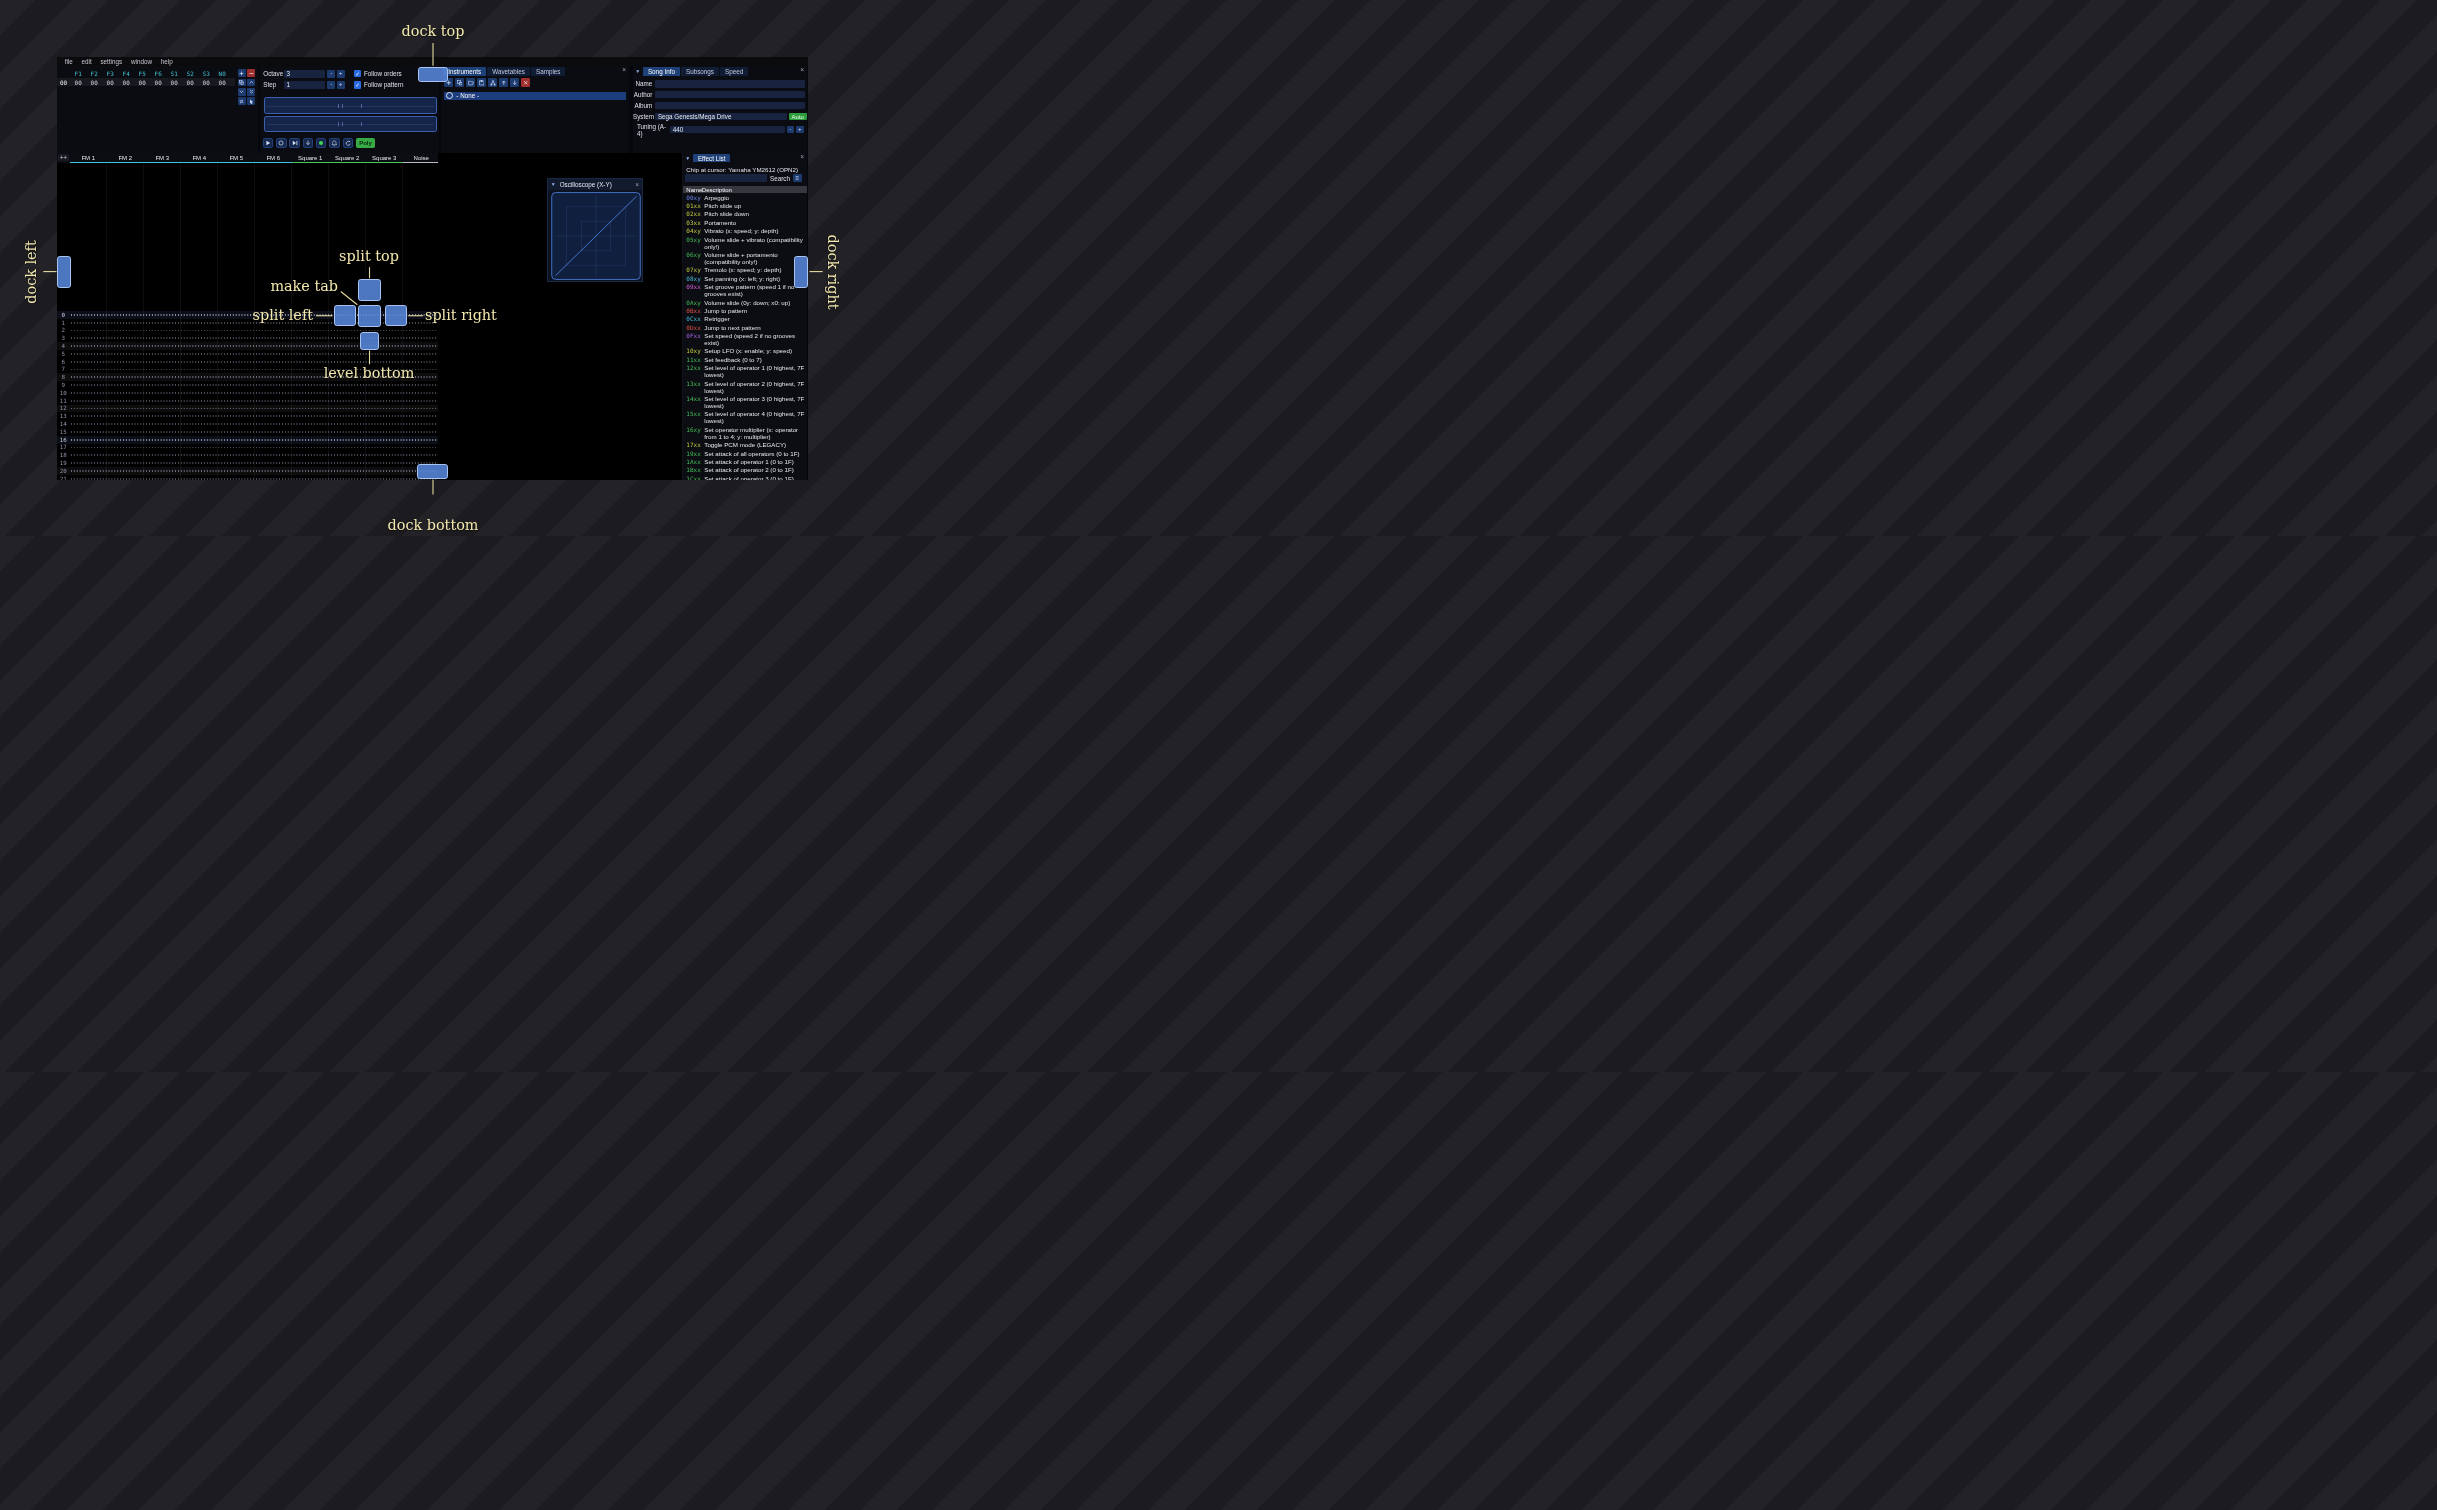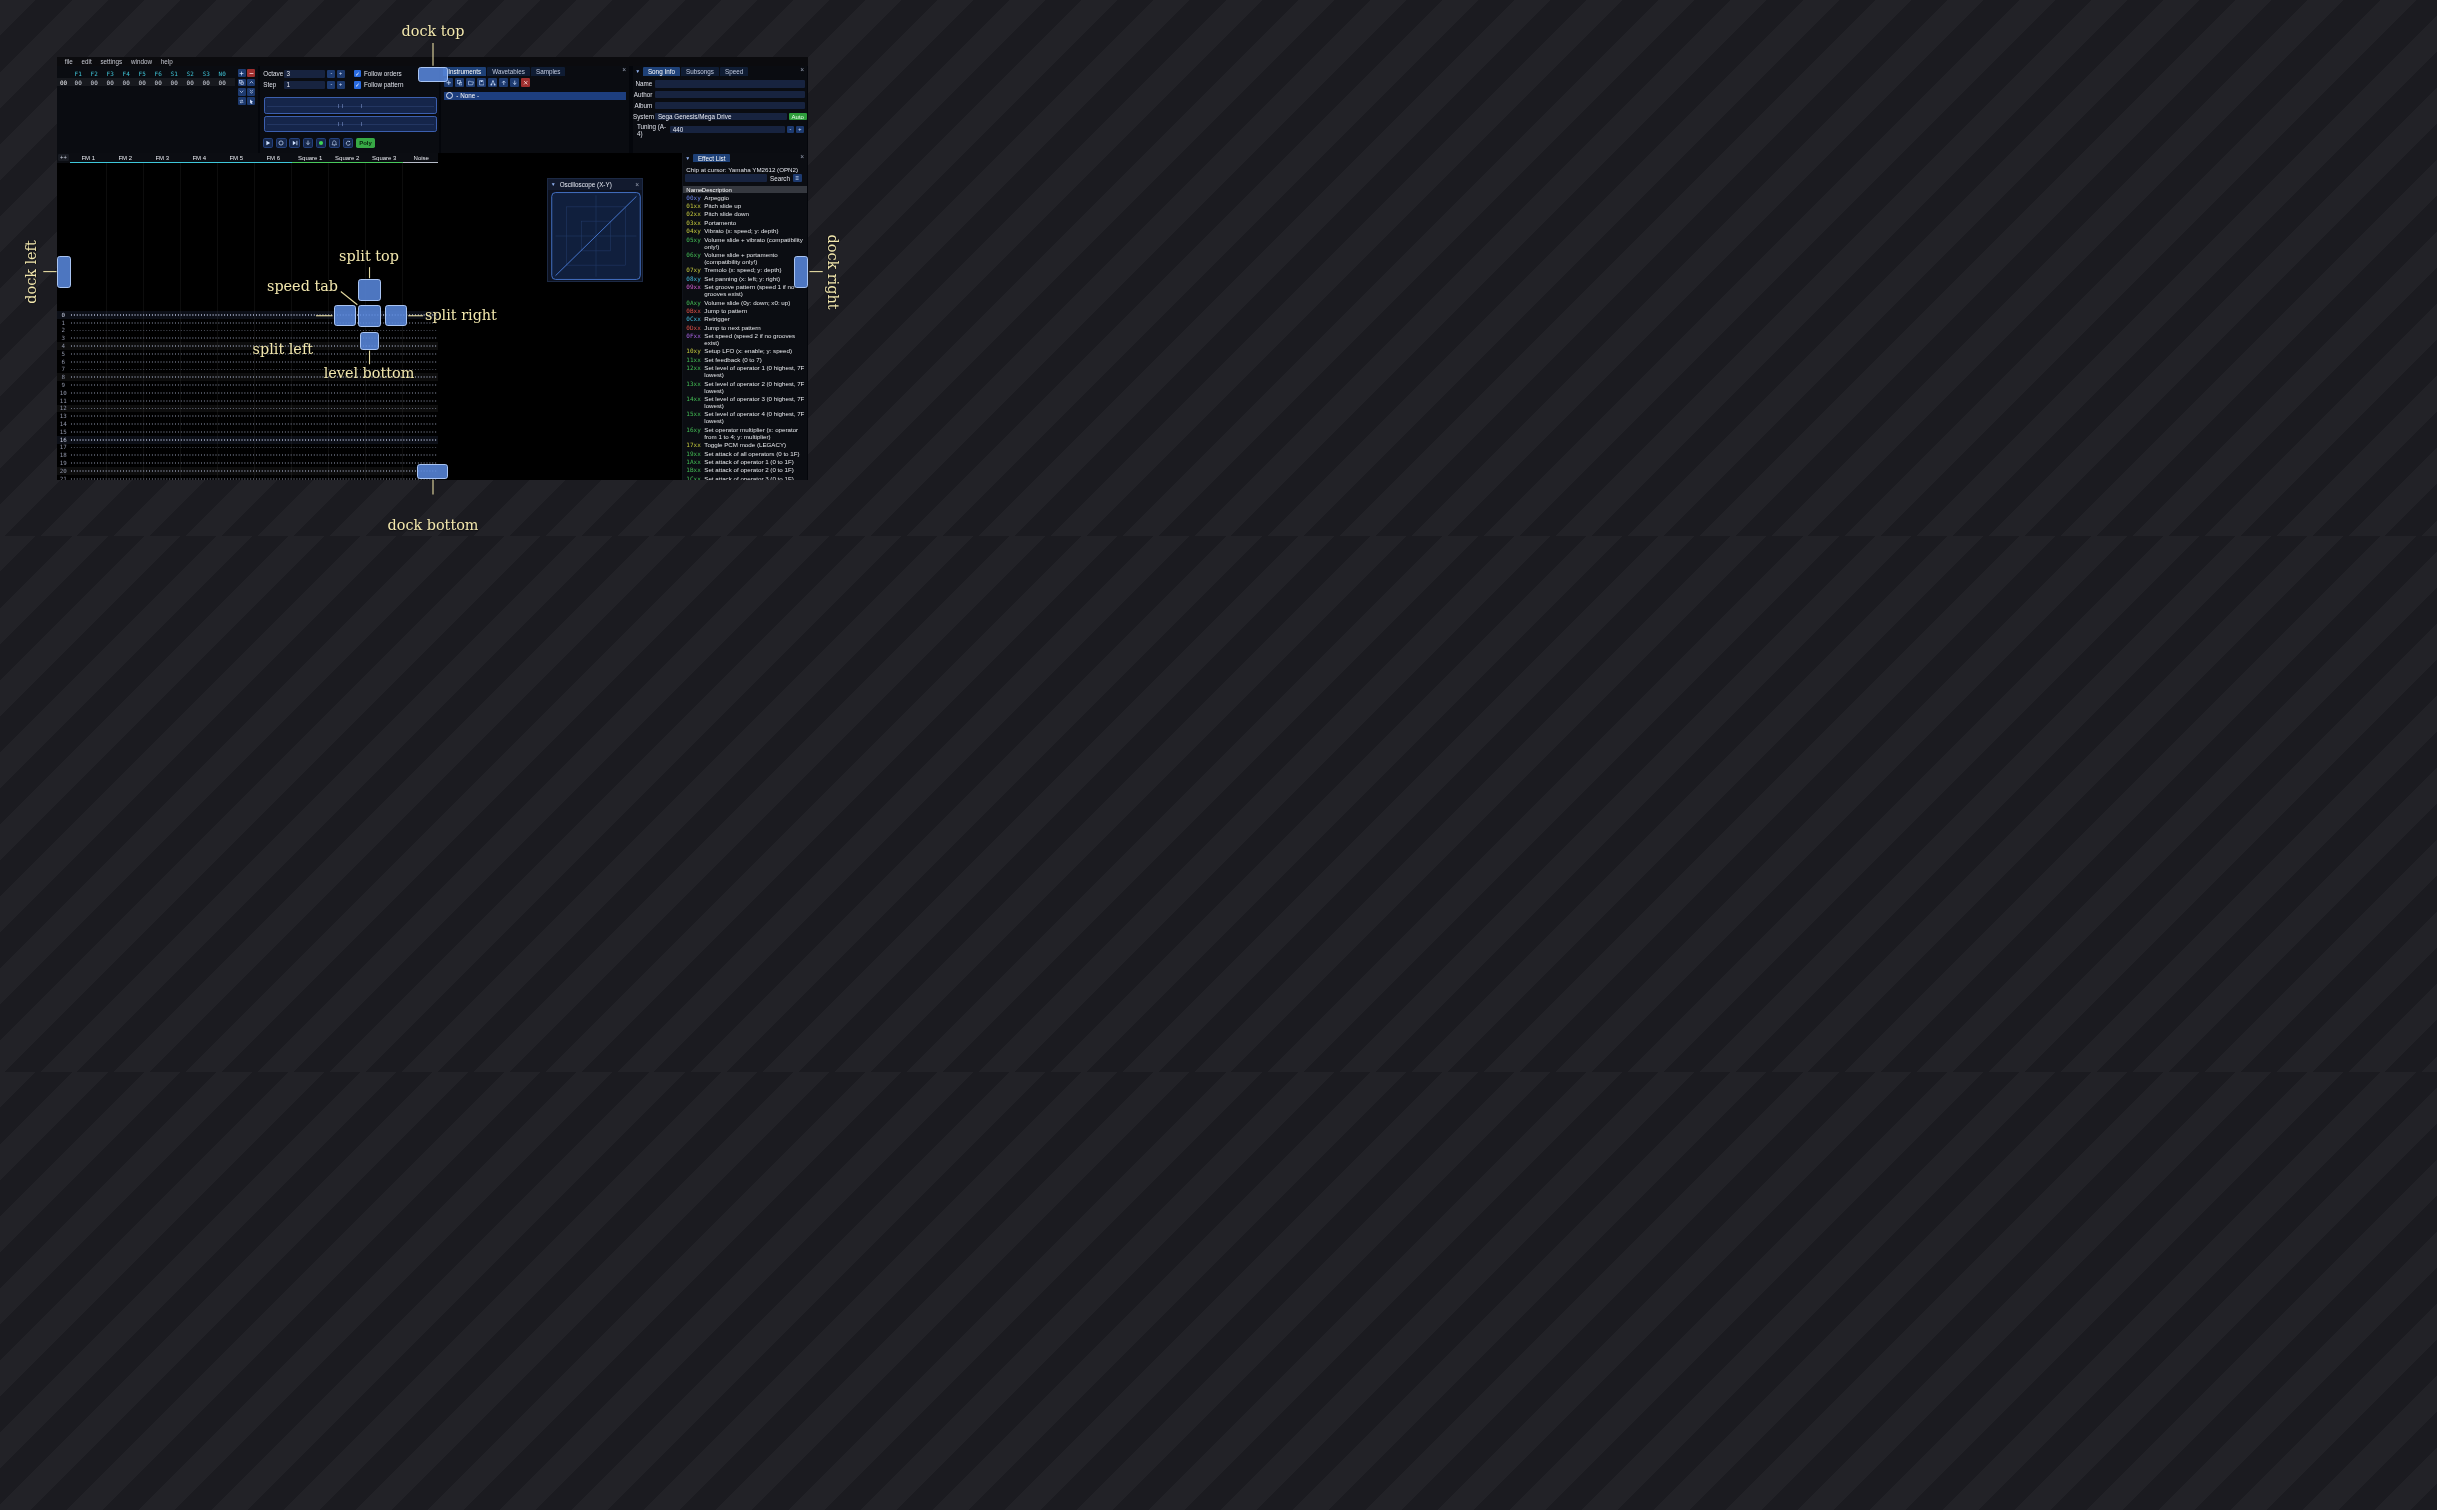--- a/index.html
+++ b/index.html
@@ -687,16 +687,16 @@
     <line x1="617" y1="528" x2="647" y2="552"></line>
   </g>
 </svg>
 
 <div class="ann a-center" style="left:433px;top:23px;">dock top</div>
 <div class="ann a-center" style="left:433px;top:497px;margin-top:20px;">dock bottom</div>
 <div class="ann a-vl" style="left:31px;top:272px;">dock left</div>
 <div class="ann a-vr" style="left:833px;top:272px;">dock right</div>
 <div class="ann a-center" style="left:369px;top:248px;">split top</div>
 <div class="ann a-center" style="left:369px;top:365px;">level bottom</div>
-<div class="ann a-rightend" style="left:313px;top:307px;margin-top:34px;">split left</div>
+<div class="ann a-rightend" style="left:313px;top:307px;">split left</div>
 <div class="ann" style="left:425px;top:307px;">split right</div>
-<div class="ann a-rightend" style="left:338px;top:278px;">speed tab</div>
+<div class="ann a-rightend" style="left:338px;top:278px;">make tab</div>
 
 
 </body></html>

